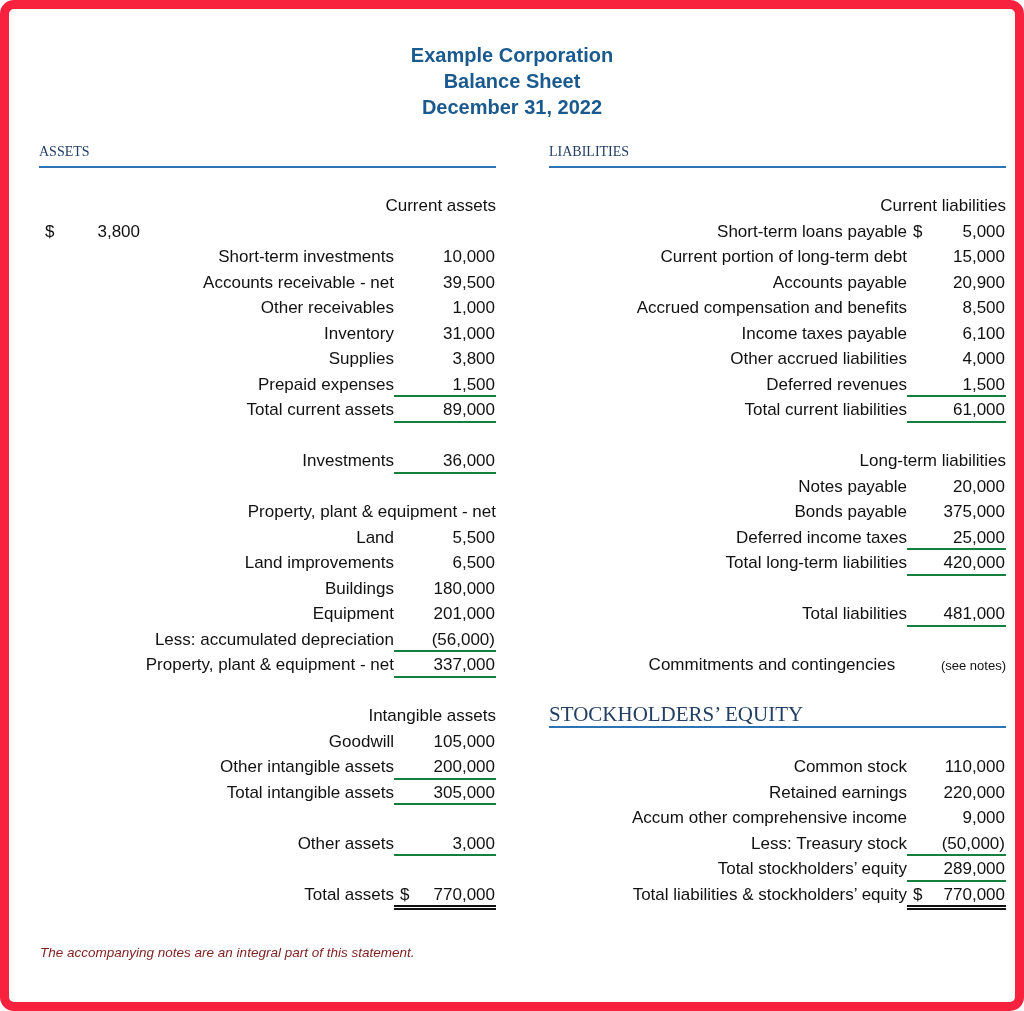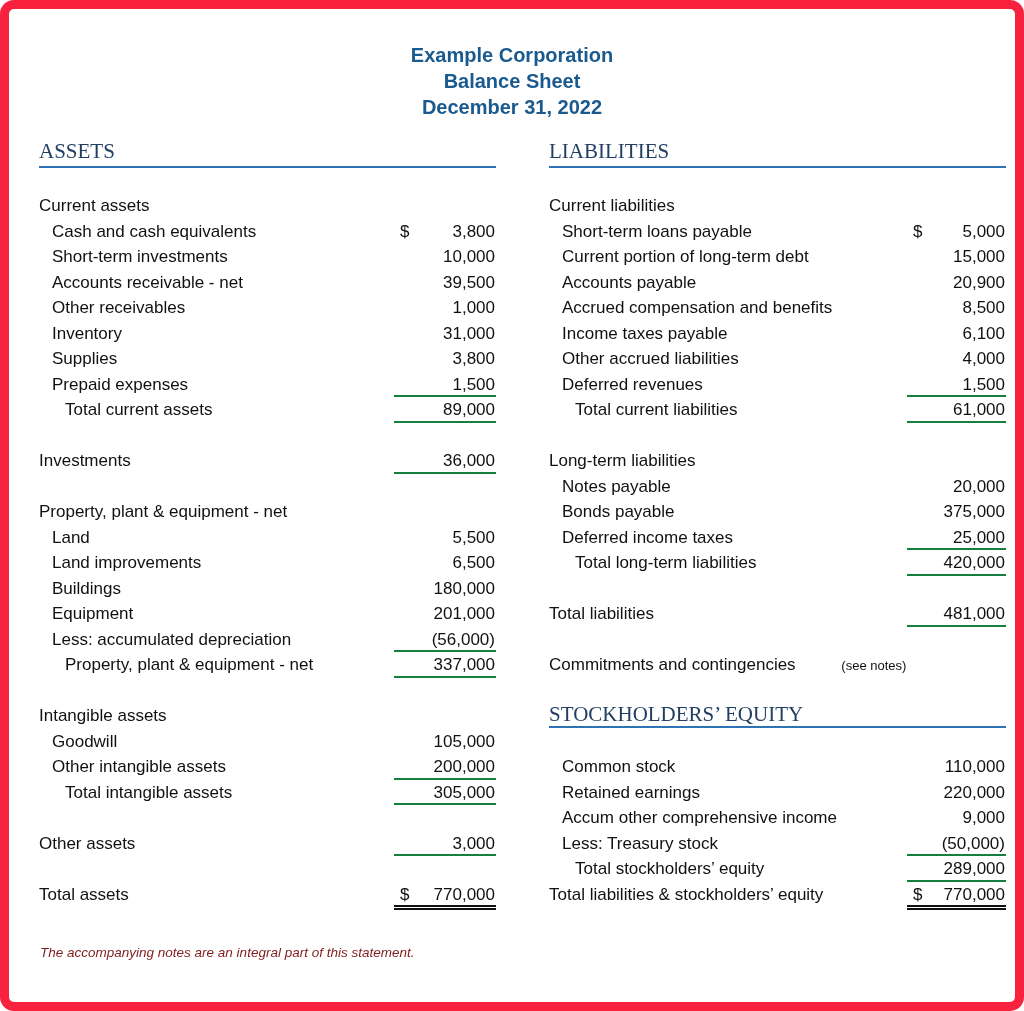--- a/index.html
+++ b/index.html
@@ -10,26 +10,26 @@
   }
   .title-block{
     position:absolute;top:33px;left:0;right:0;text-align:center;
     font-weight:bold;font-size:20px;line-height:26px;color:var(--title,#1a5a8e);
   }
   .col{position:absolute;top:130px;width:457px;}
   .col-left{left:30px;}
   .col-right{left:540px;}
   .sec-h{
     margin:0;font-family:"Liberation Serif",serif;font-weight:normal;
-    font-size:21px;line-height:25px;color:var(--navy,#223f63);
+    font-size:14px;line-height:25px;color:var(--navy,#223f63);
     border-bottom:2px solid var(--rule,#2e74b5);padding-bottom:2px;
   }
   .rows{margin-top:25px;}
   .row{height:25.5px;line-height:25.5px;display:flex;align-items:stretch;font-size:17px;}
-  .lbl{flex:1;white-space:nowrap;}
+  .lbl{flex:1;white-space:nowrap;text-align:right;}
   .ind1{padding-left:13px;}
   .ind2{padding-left:26px;}
   .small{font-size:13px;margin-left:41px;}
   .amt{width:102px;display:flex;box-sizing:border-box;}
   .col-right .amt{width:99px;}
   .cur{padding-left:6px;text-align:left;}
   .num{flex:1;text-align:right;padding-right:1px;}
   .amt.single{border-bottom:2px solid #15803d;}
   .amt.double{border-bottom:2px solid #111;position:relative;}
   .amt.double::after{
@@ -52,21 +52,20 @@
     <div>December 31, 2022</div>
   </header>
 
   <section class="col col-left">
     <h2 class="sec-h">ASSETS</h2>
     <div class="rows">
         <div class="row">
           <span class="lbl ind0">Current assets</span>
         </div>
         <div class="row">
-          <span class="lbl ind1">Cash and cash equivalents</span>
           <span class="amt" style="display: flex;">
             <span class="cur">$</span>
             <span class="num">3,800</span>
           </span>
         </div>
         <div class="row">
           <span class="lbl ind1">Short-term investments</span>
           <span class="amt" style="display: flex;">
             <span class="num">10,000</span>
           </span>

